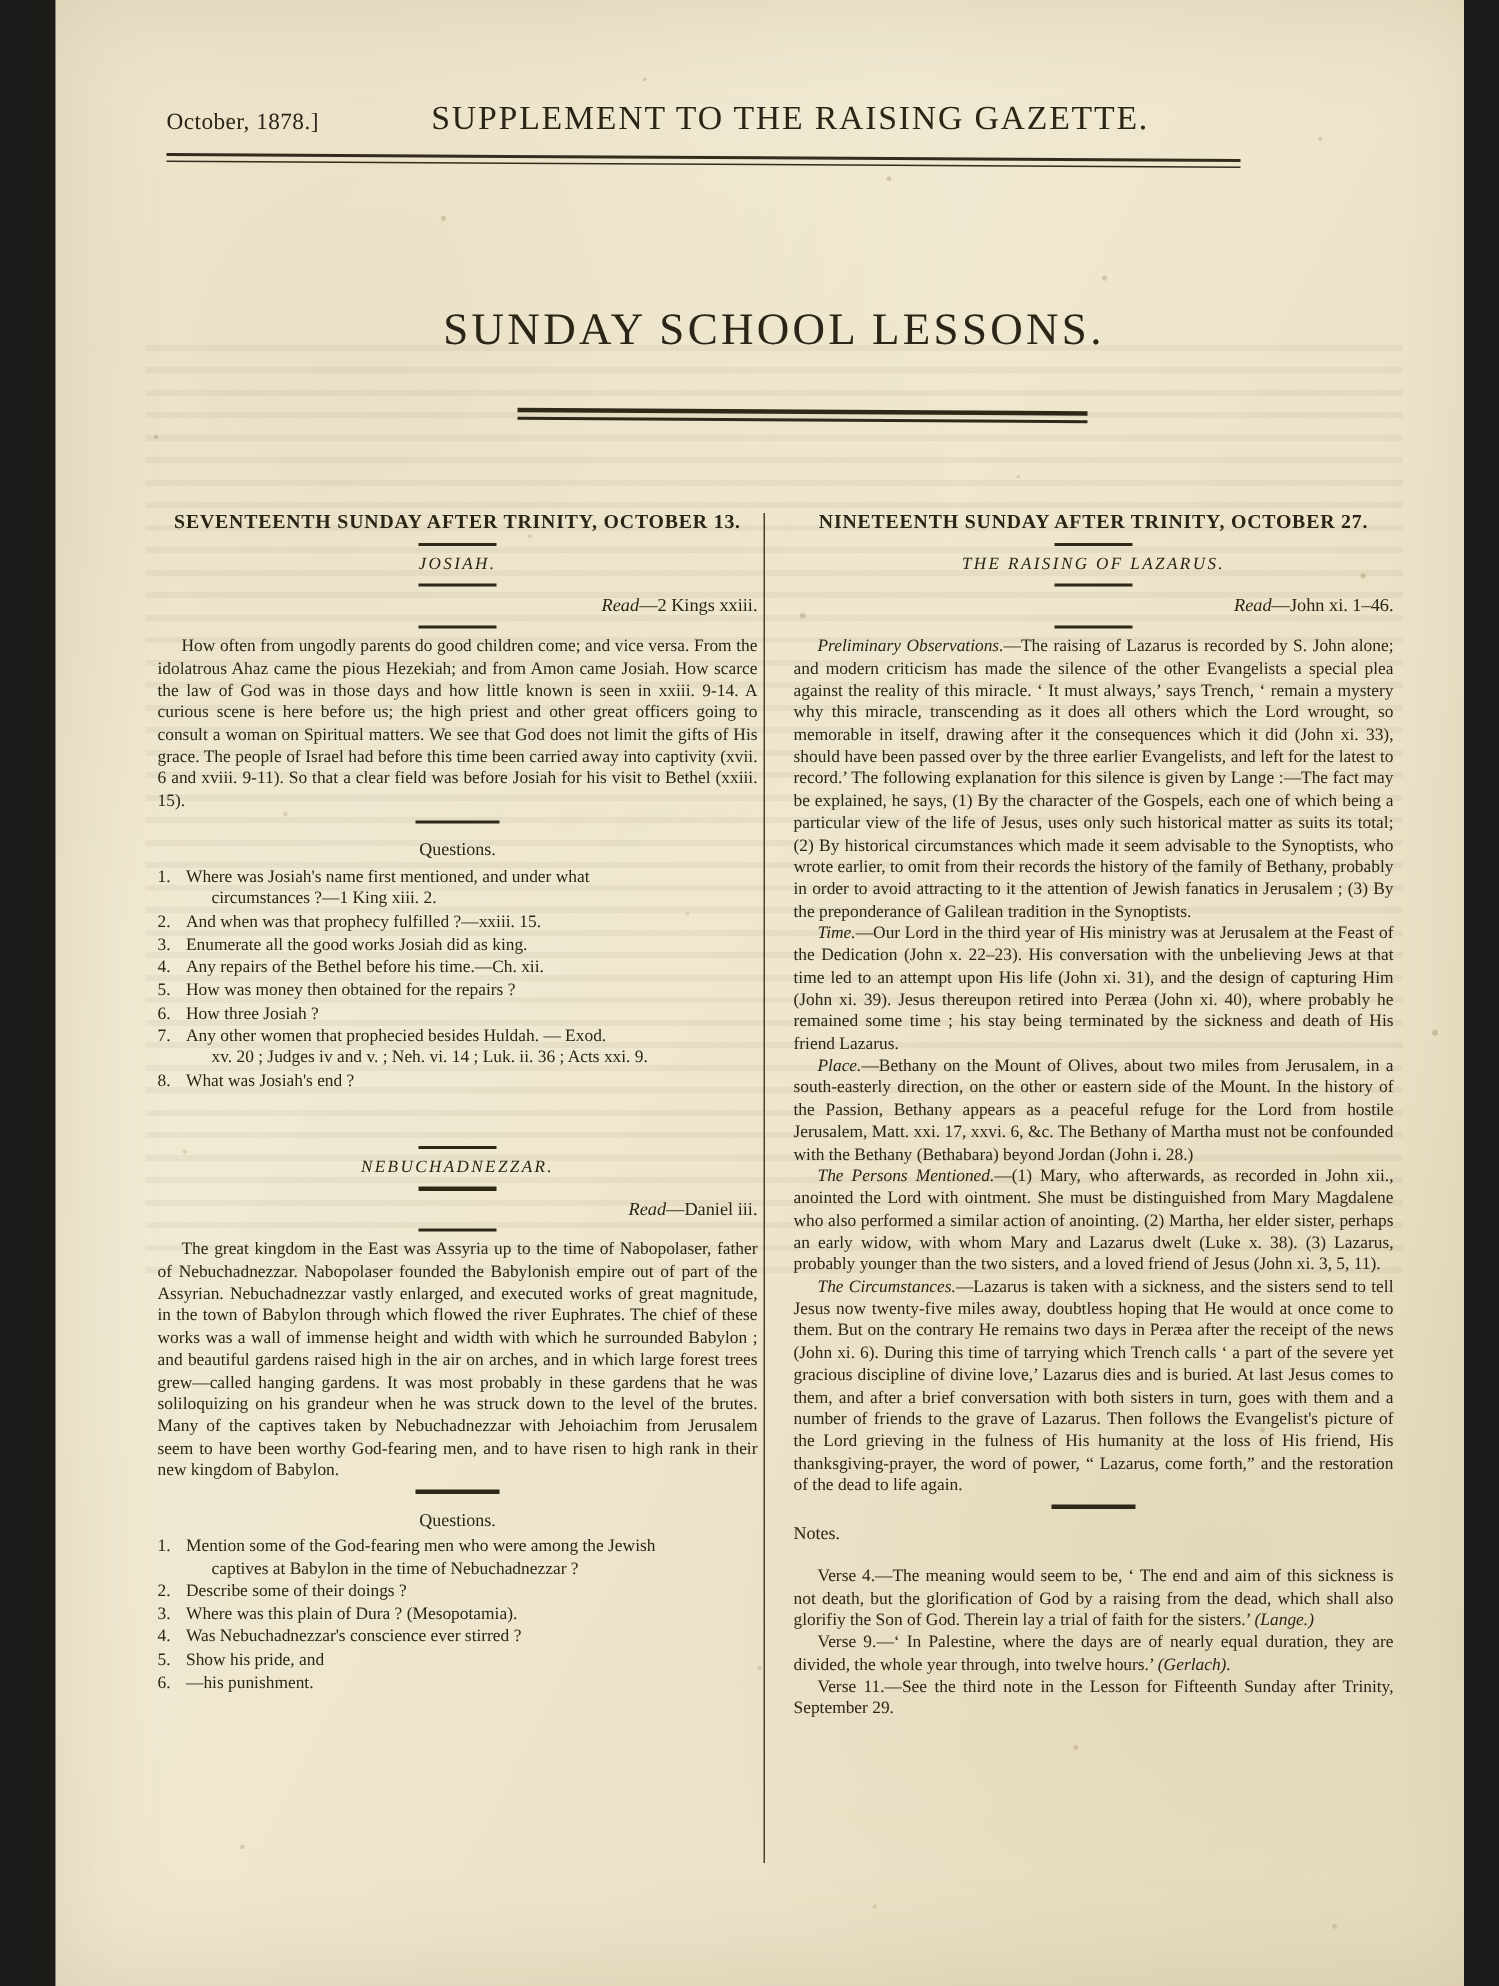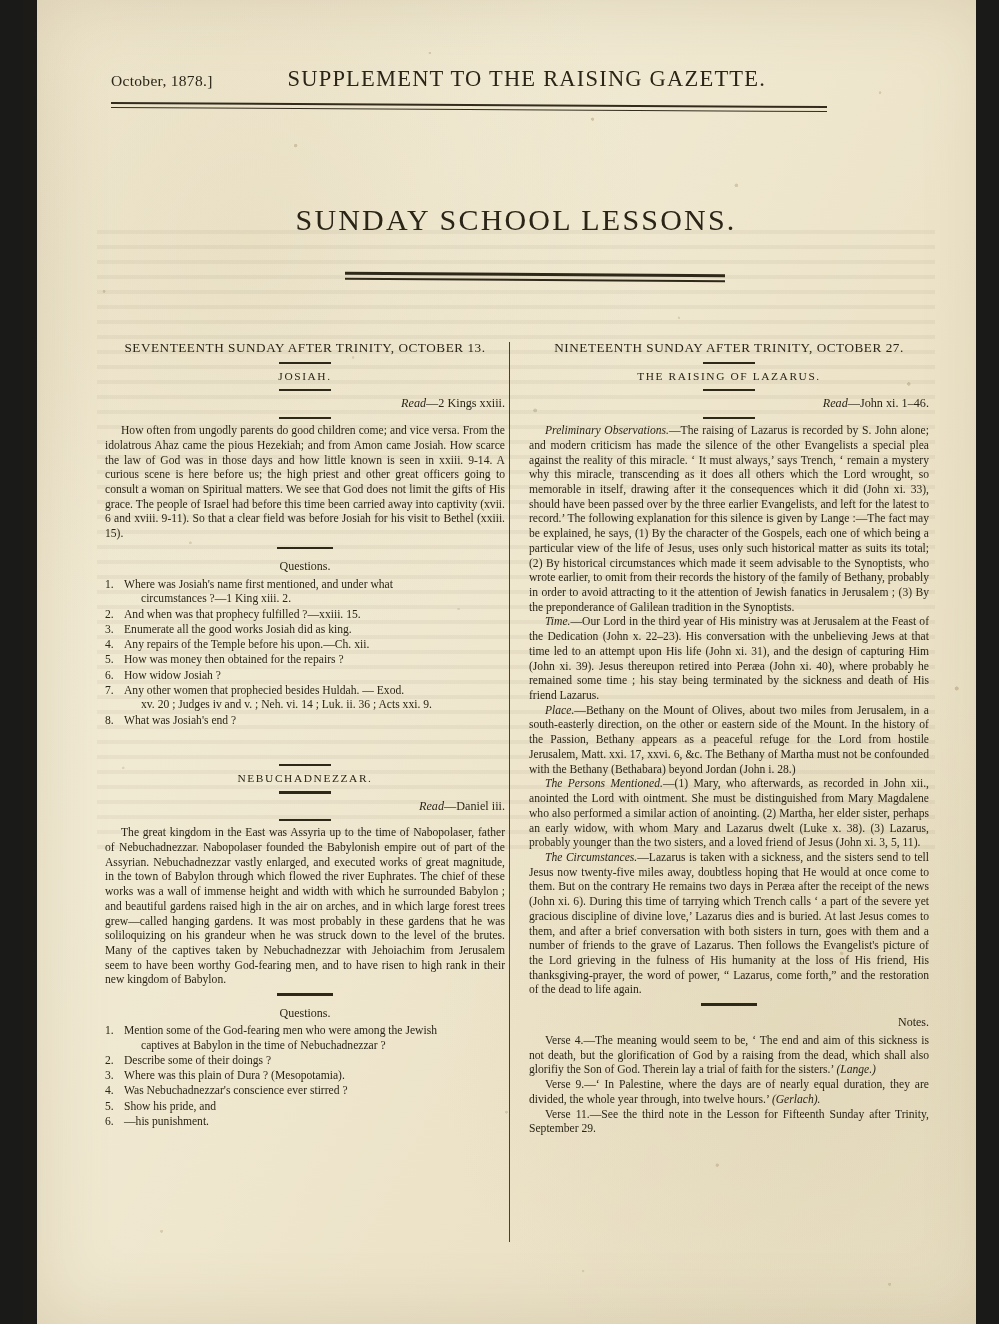--- a/index.html
+++ b/index.html
@@ -173,26 +173,28 @@
     height: 900px;
     border-left: 1.3px solid #4a412c;
   }
 
   .sect-head {
     text-align: center;
     font-size: 13.2px;
     letter-spacing: 0.55px;
     white-space: nowrap;
     margin-bottom: 2px;
+    font-weight: bold;
   }
   .sub-head {
     text-align: center;
     font-size: 11.4px;
     letter-spacing: 1.6px;
     margin: 2px 0 2px;
+    font-style: italic;
   }
   .read-line {
     text-align: right;
     font-size: 12.2px;
     margin: 2px 0 2px;
   }
   .read-line i { font-style: italic; }
 
   .dash {
     width: 52px;
@@ -228,23 +230,23 @@
   ol.q-list li .num {
     position: absolute;
     left: 0;
     top: 0;
   }
   ol.q-list li .cont { display: block; padding-left: 17px; text-indent: 0; }
 
   .lead-ital { font-style: italic; }
 
   .notes-head {
-    text-align: right;
+    text-align: left;
     font-size: 12px;
-    margin: 9px 0 4px;
+    margin: 9px 0 14px;
   }
   .note-p {
     margin: 0;
     text-indent: 16px;
     text-align: justify;
   }
   .spacer-lg { height: 30px; }
 
   i { font-style: italic; }
 </style>
@@ -282,23 +284,23 @@
 
           <p class="body">How often from ungodly parents do good children come; and vice versa. From the idolatrous Ahaz came the pious Hezekiah; and from Amon came Josiah. How scarce the law of God was in those days and how little known is seen in xxiii. 9-14. A curious scene is here before us; the high priest and other great officers going to consult a woman on Spiritual matters. We see that God does not limit the gifts of His grace. The people of Israel had before this time been carried away into captivity (xvii. 6 and xviii. 9-11). So that a clear field was before Josiah for his visit to Bethel (xxiii. 15).</p>
 
           <div class="dash wide"></div>
 
           <div class="questions-head">Questions.</div>
           <ol class="q-list">
             <li><span class="num">1.</span><span>Where was Josiah's name first mentioned, and under what</span><span class="cont">circumstances ?—1 King xiii. 2.</span></li>
             <li><span class="num">2.</span><span>And when was that prophecy fulfilled ?—xxiii. 15.</span></li>
             <li><span class="num">3.</span><span>Enumerate all the good works Josiah did as king.</span></li>
-            <li><span class="num">4.</span><span>Any repairs of the Temple before his upon.—Ch. xii.</span></li>
+            <li><span class="num">4.</span><span>Any repairs of the Bethel before his time.—Ch. xii.</span></li>
             <li><span class="num">5.</span><span>How was money then obtained for the repairs ?</span></li>
-            <li><span class="num">6.</span><span>How widow Josiah ?</span></li>
+            <li><span class="num">6.</span><span>How three Josiah ?</span></li>
             <li><span class="num">7.</span><span>Any other women that prophecied besides Huldah. — Exod.</span><span class="cont">xv. 20 ; Judges iv and v. ; Neh. vi. 14 ; Luk. ii. 36 ; Acts xxi. 9.</span></li>
             <li><span class="num">8.</span><span>What was Josiah's end ?</span></li>
           </ol>
 
           <div class="spacer-lg"></div>
 
           <div class="dash"></div>
           <div class="sub-head">NEBUCHADNEZZAR.</div>
           <div class="dash"></div>
           <div class="read-line"><i>Read</i><span>—Daniel iii.</span></div>

